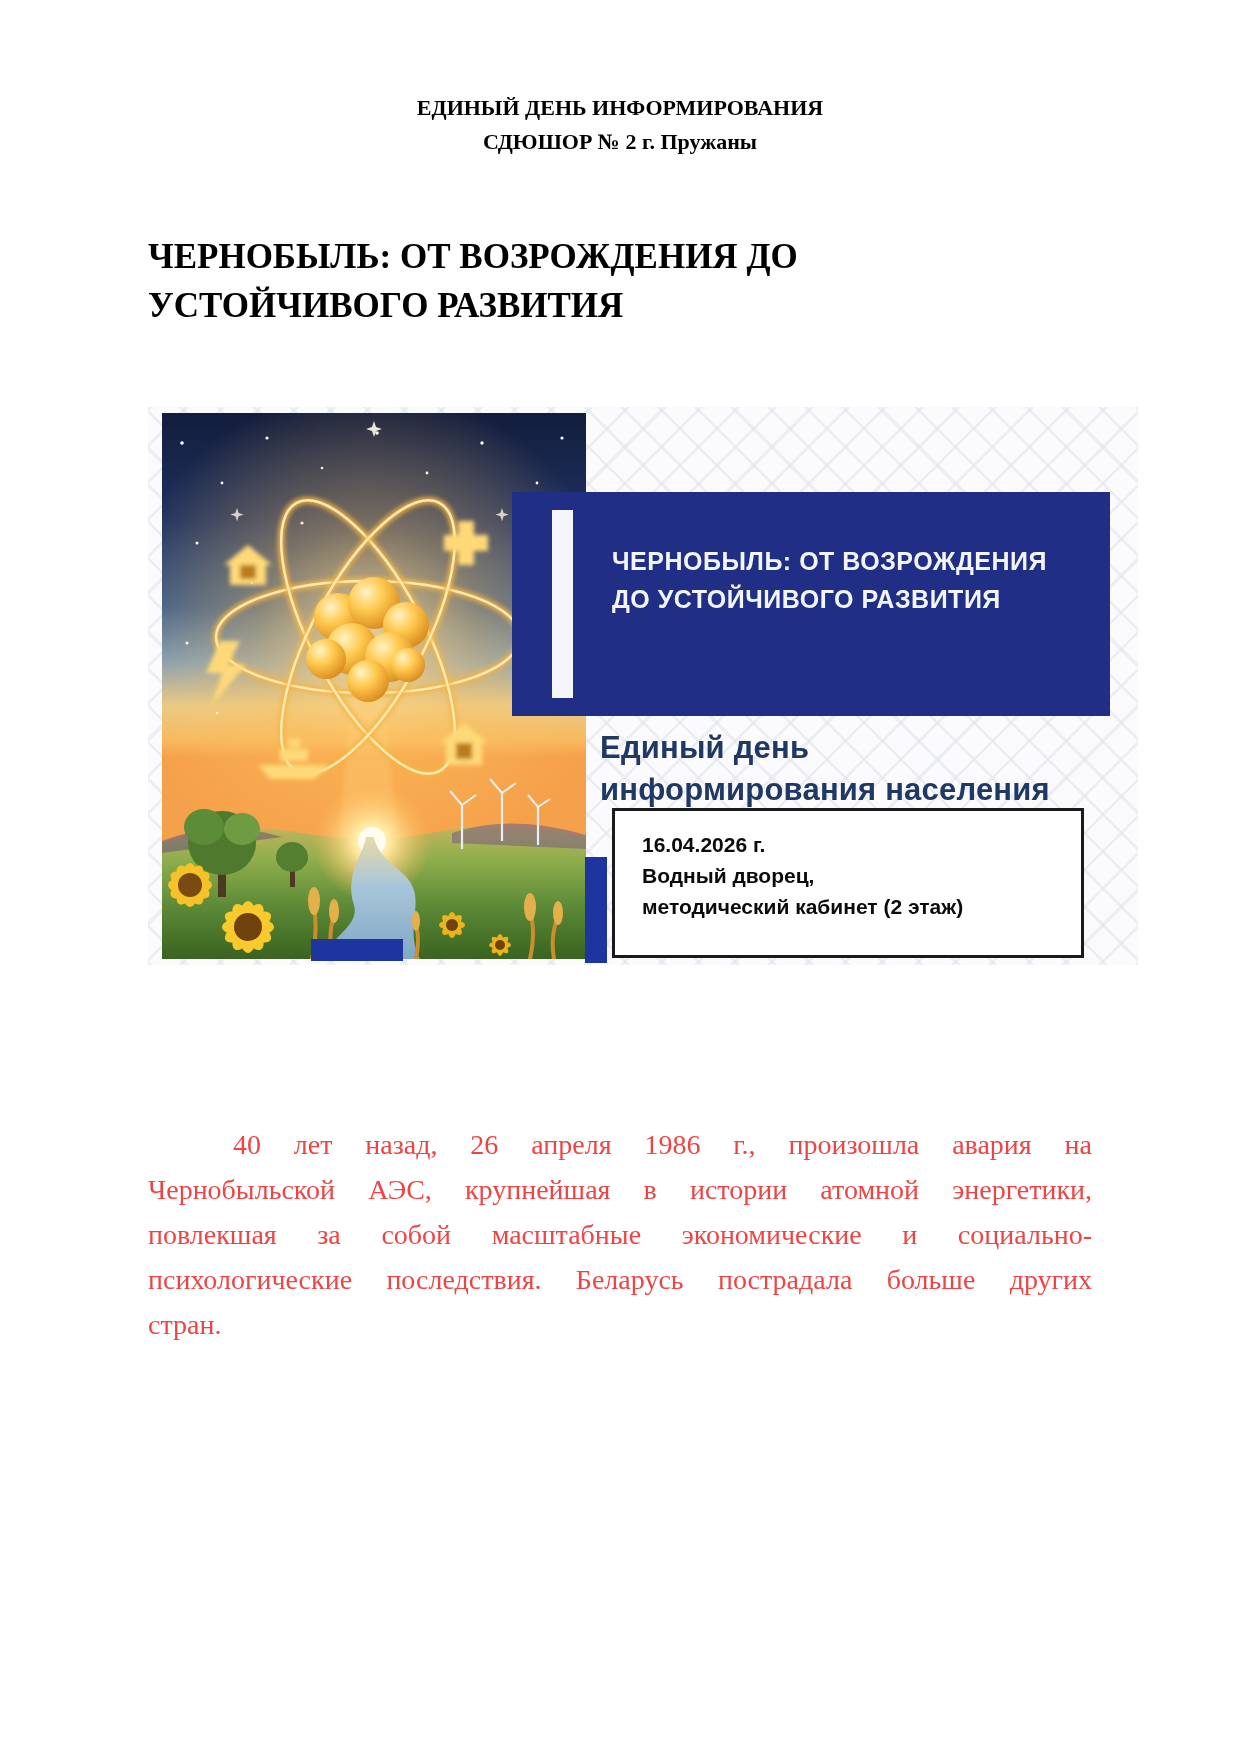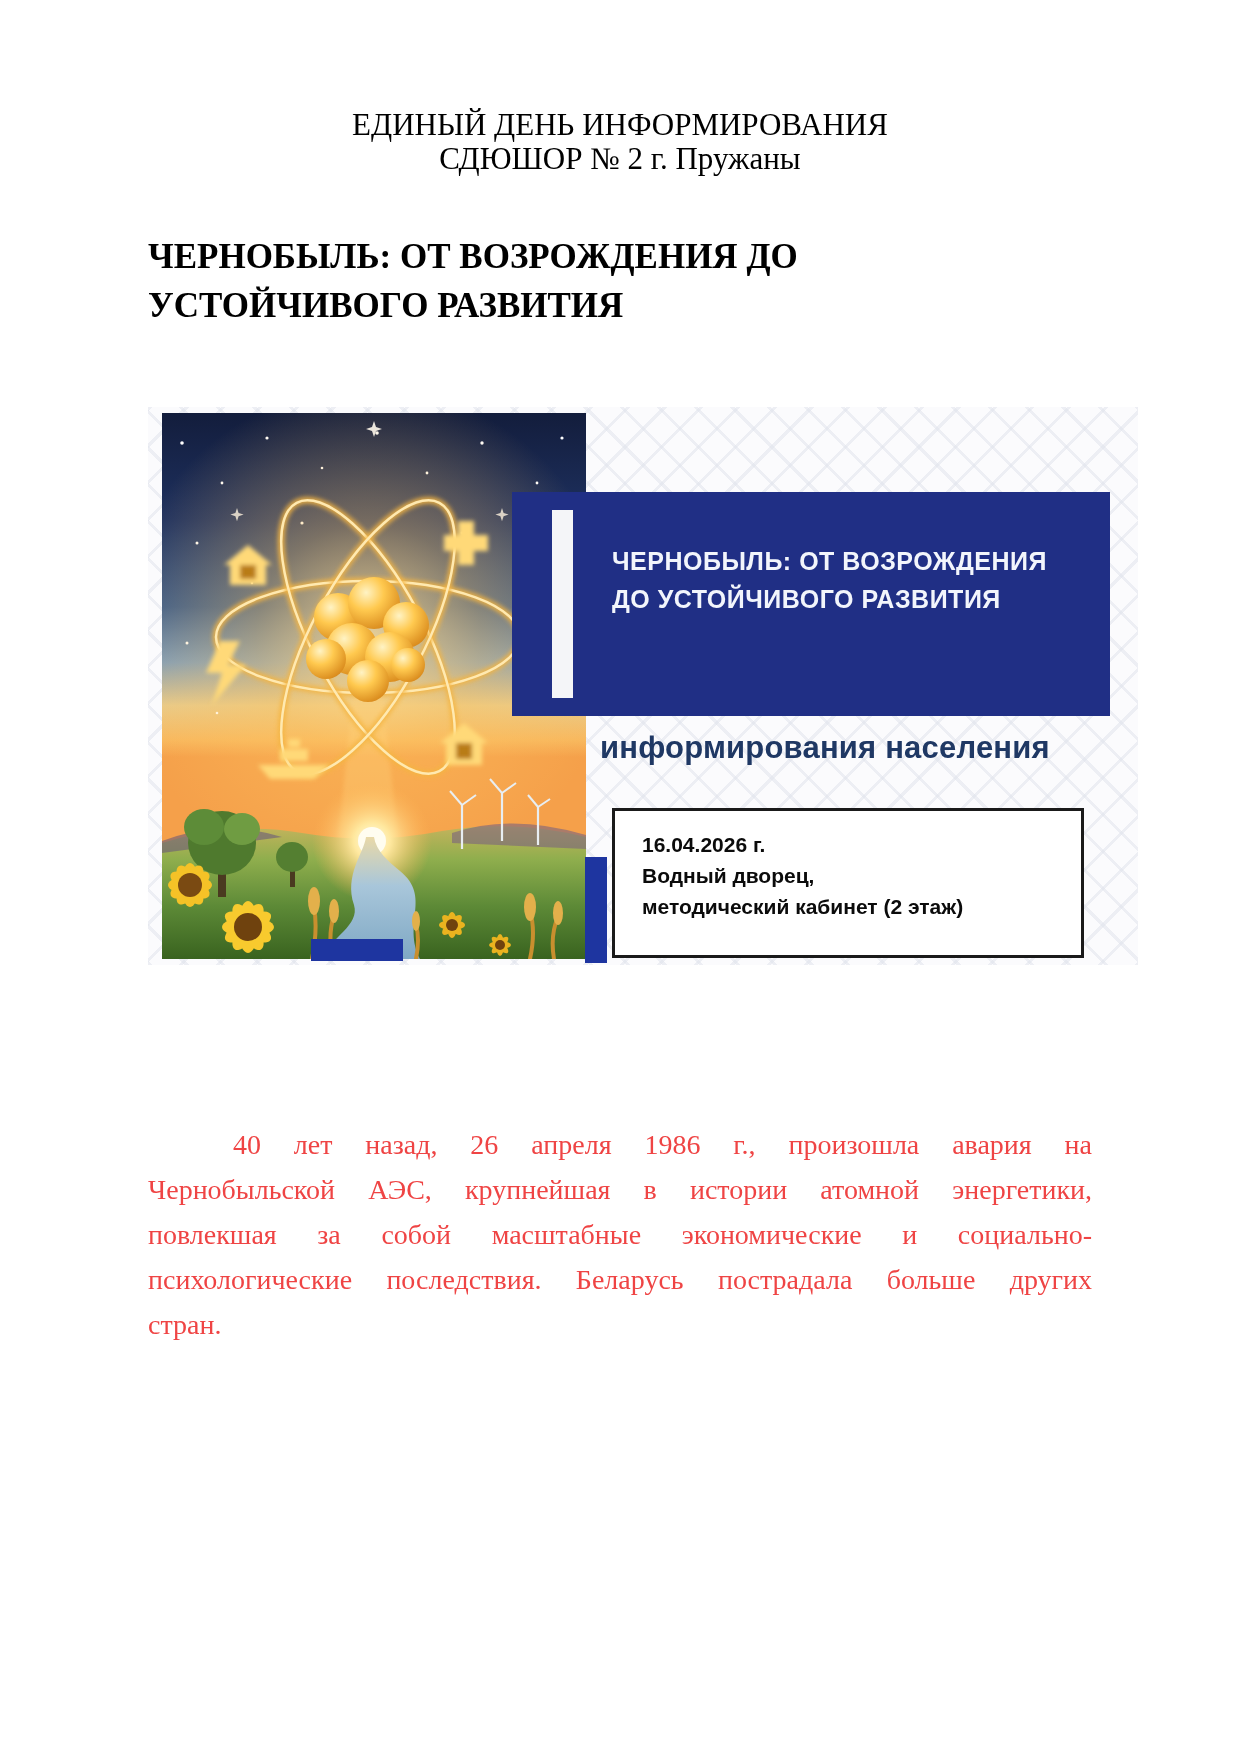--- a/index.html
+++ b/index.html
@@ -7,22 +7,22 @@
     width:1240px;height:1755px;
     background:#ffffff;
     font-family:"Liberation Serif", serif;
     position:relative;
     -webkit-font-smoothing:antialiased;
   }
   .page{position:absolute;inset:0;}
 
   
   .doc-header{
-    position:absolute;left:148px;top:108px;width:944px;
-    text-align:center;font-weight:normal;font-size:31px;line-height:34px;color:#000;
+    position:absolute;left:148px;top:91px;width:944px;
+    text-align:center;font-weight:bold;font-size:22px;line-height:34px;color:#000;
   }
   .doc-title{
     position:absolute;left:148px;top:232px;width:944px;
     text-align:left;font-weight:bold;font-size:35px;line-height:49px;color:#000;
   }
 
   
   .slide{
     position:absolute;left:148px;top:407px;width:990px;height:558px;
     background-color:#fbfbfd;
@@ -324,20 +324,21 @@
 
     <div class="banner">
       <div class="banner-whitebar"></div>
       <div class="banner-text">
         <div>ЧЕРНОБЫЛЬ: ОТ ВОЗРОЖДЕНИЯ</div>
         <div>ДО УСТОЙЧИВОГО РАЗВИТИЯ</div>
       </div>
     </div>
 
     <div class="poster-subtitle">
+      <div>Единый день</div>
       <div>информирования населения</div>
     </div>
 
     <div class="info-accent-bar"></div>
     <div class="photo-bottom-bar"></div>
 
     <div class="infobox">
       <div>16.04.2026 г.</div>
       <div>Водный дворец,</div>
       <div>методический кабинет (2 этаж)</div>

